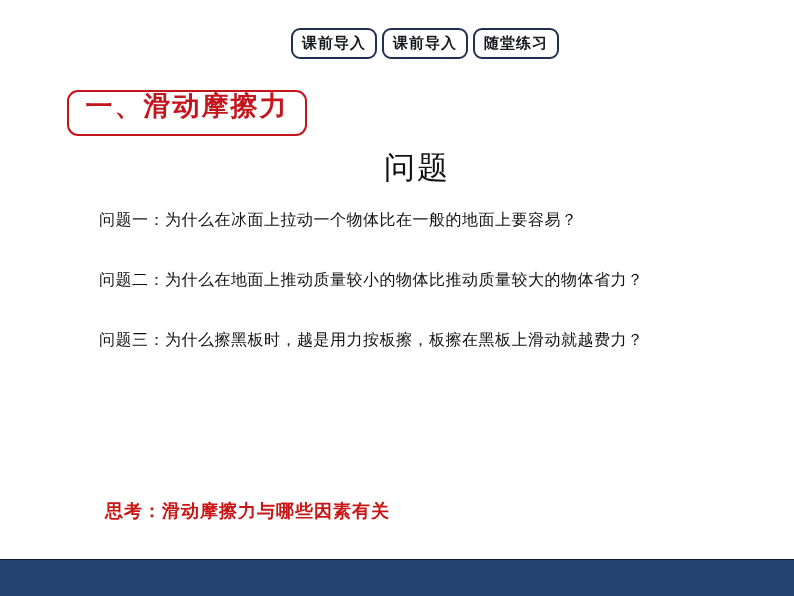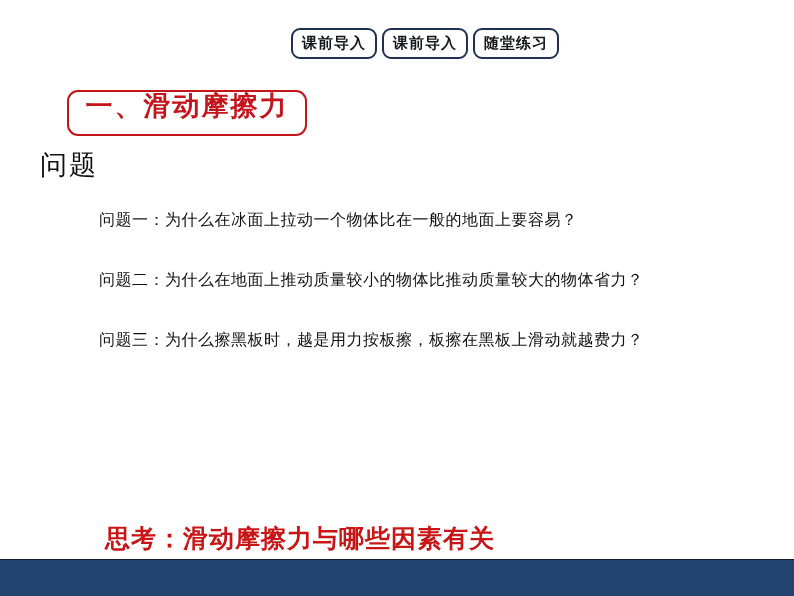--- a/index.html
+++ b/index.html
@@ -78,25 +78,25 @@
     white-space: nowrap;
     line-height: 1;
   }
 
   
   .subtitle {
     position: absolute;
     left: 0;
     top: 148px;
     width: 794px;
-    text-align: left;
+    text-align: center;
     padding-left: 40px;
     box-sizing: border-box;
     font-family: "DejaVu Serif", "Liberation Serif", serif;
-    font-size: 27px;
+    font-size: 31px;
     color: #111111;
     letter-spacing: 2px;
     line-height: 1.25;
   }
 
   
   .questions {
     position: absolute;
     left: 99px;
     top: 202px;
@@ -112,27 +112,26 @@
     text-align: justify;
   }
   .question:last-child { margin-bottom: 16px; }
 
   
   .think-line {
     position: absolute;
     left: 105px;
     top: 500px;
     font-family: "DejaVu Serif", "Liberation Serif", serif;
-    font-size: 25px;
+    font-size: 18px;
     font-weight: 700;
     color: #c81616;
     letter-spacing: 1px;
     line-height: 1.2;
     white-space: nowrap;
-    margin-top: 24px;
   }
 
   
   .footer-bar {
     position: absolute;
     left: 0;
     top: 559px;
     width: 794px;
     height: 37px;
     background: #234370;

